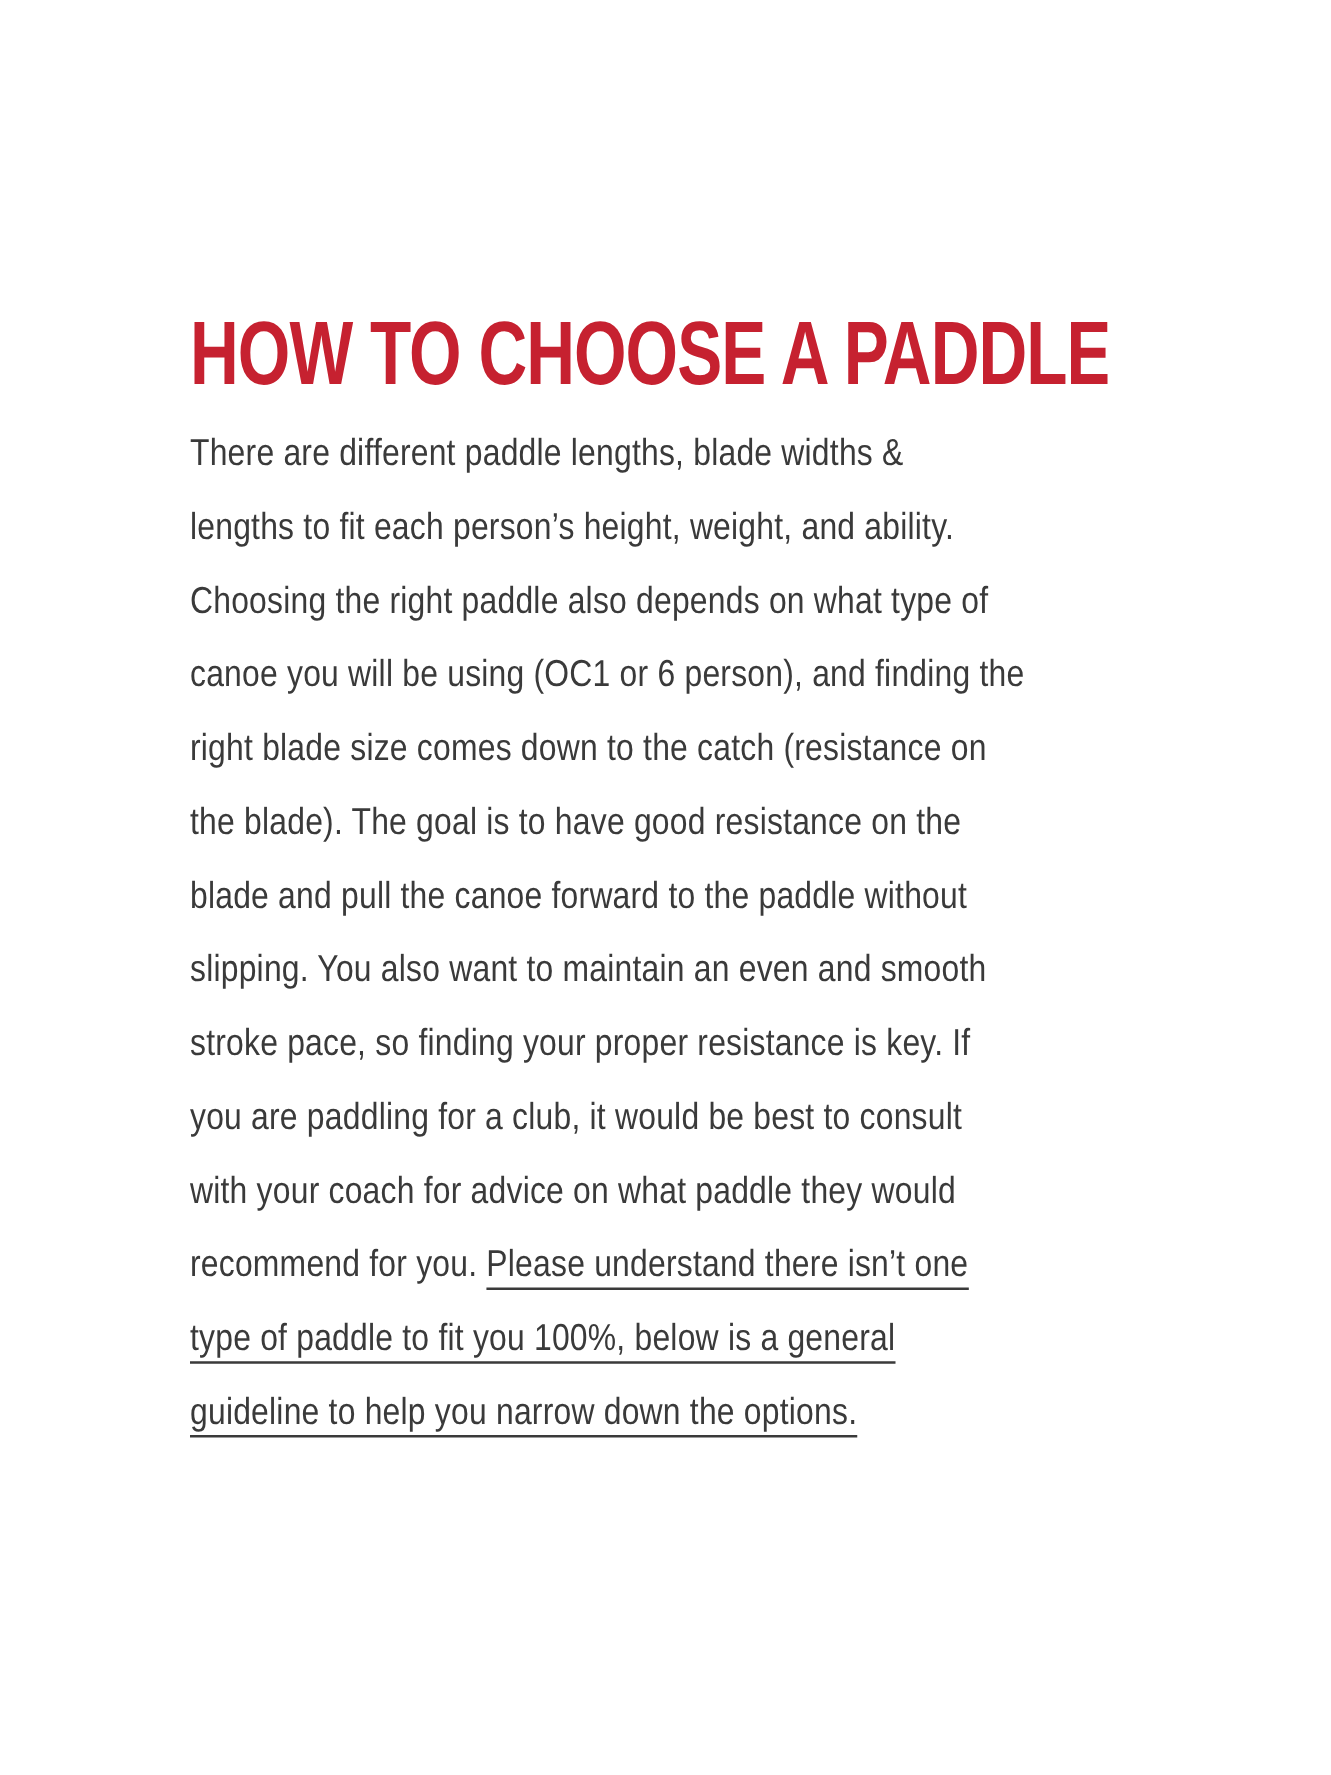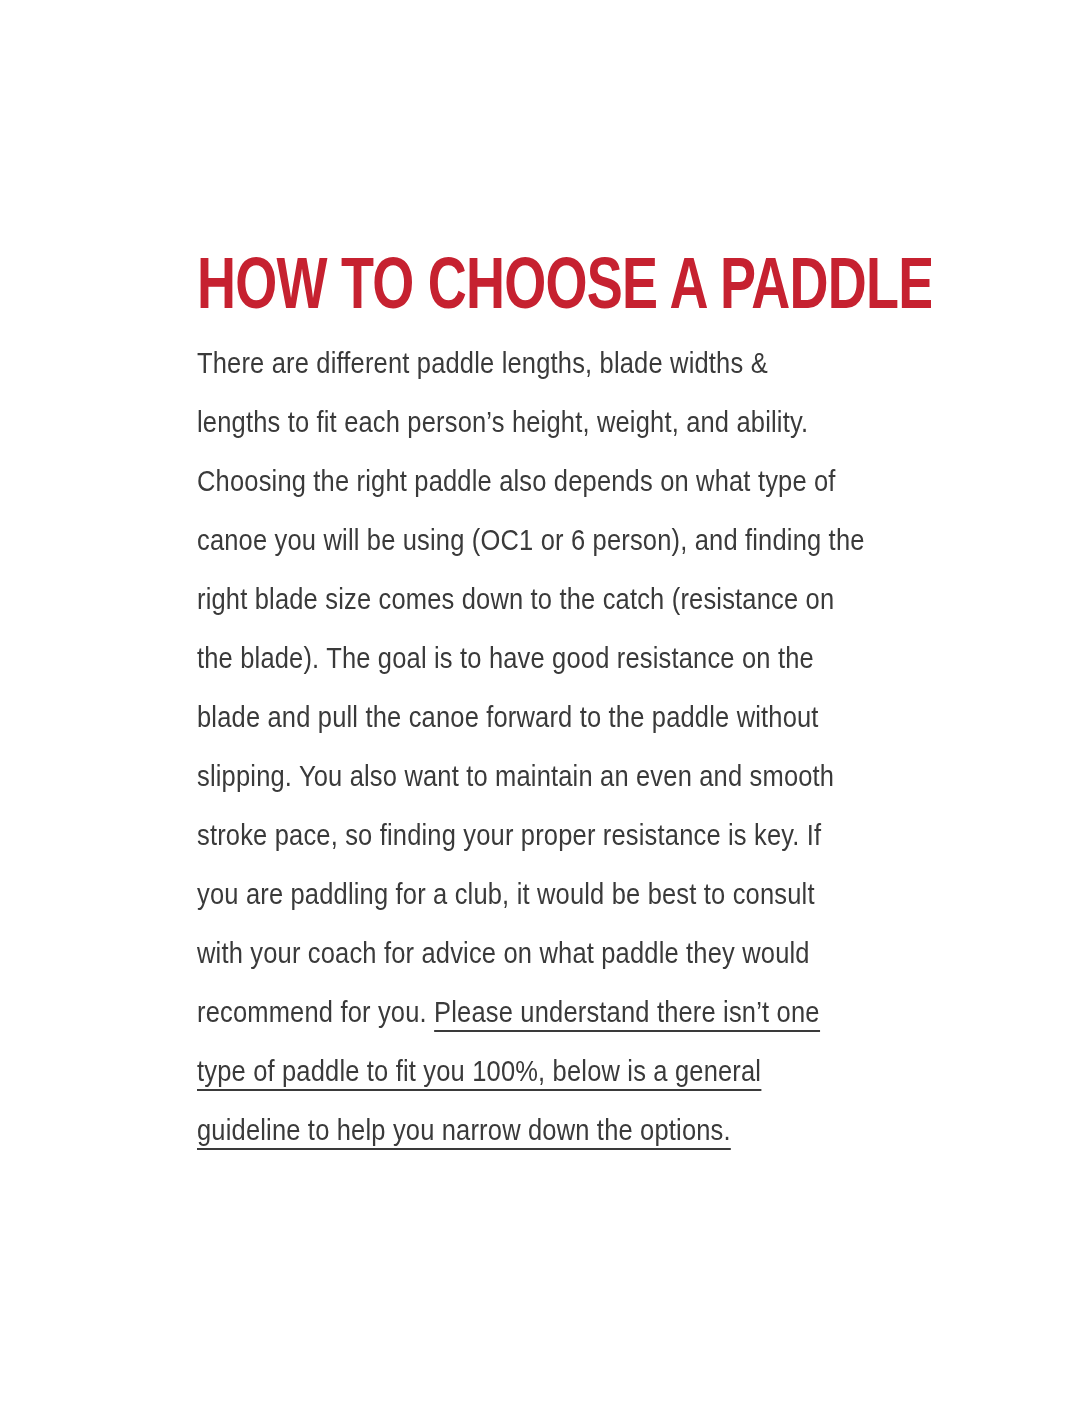--- a/index.html
+++ b/index.html
@@ -7,21 +7,20 @@
     padding: 0;
     background: #ffffff;
   }
   .page {
     position: relative;
     width: 886px;
     height: 1420px;
     background: #ffffff;
     overflow: hidden;
     font-family: "Liberation Sans", sans-serif;
-    margin-left: 45px;
   }
   .heading {
     position: absolute;
     left: 152px;
     top: 247px;
     margin: 0;
     font-size: 72px;
     line-height: 1;
     font-weight: 700;
     letter-spacing: -1px;

